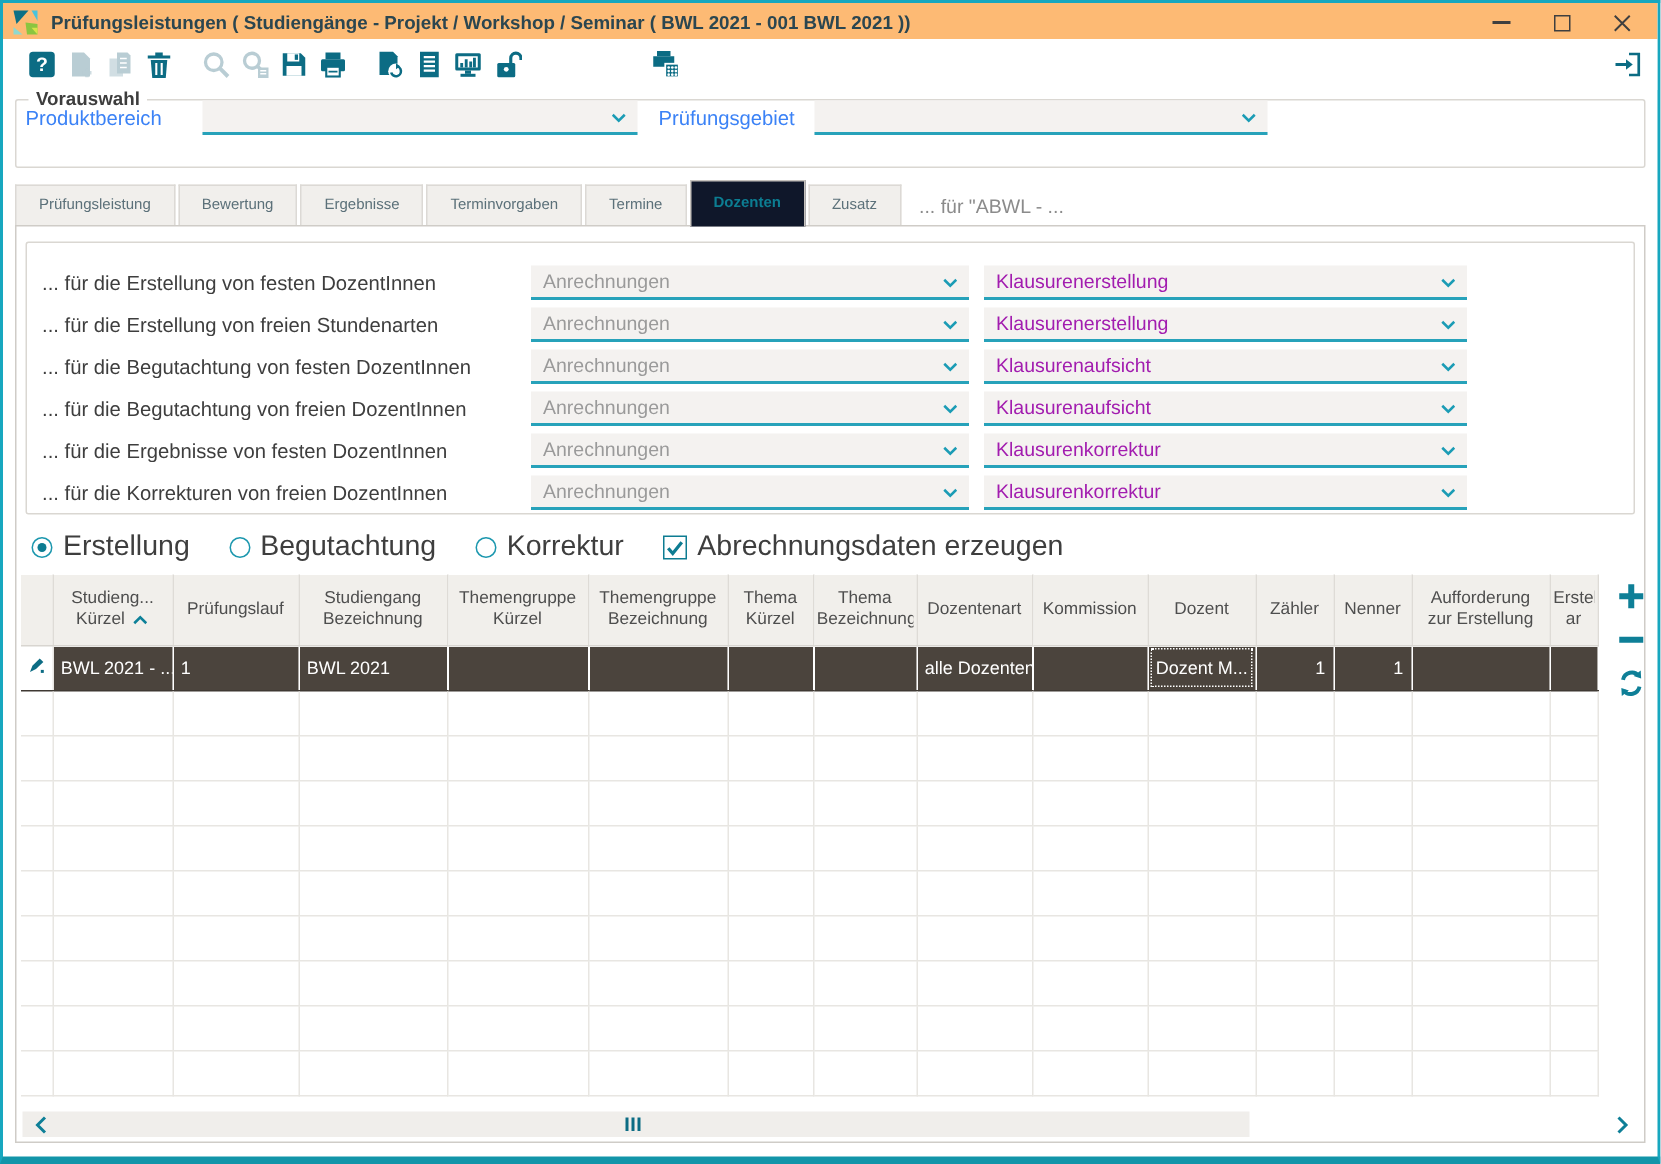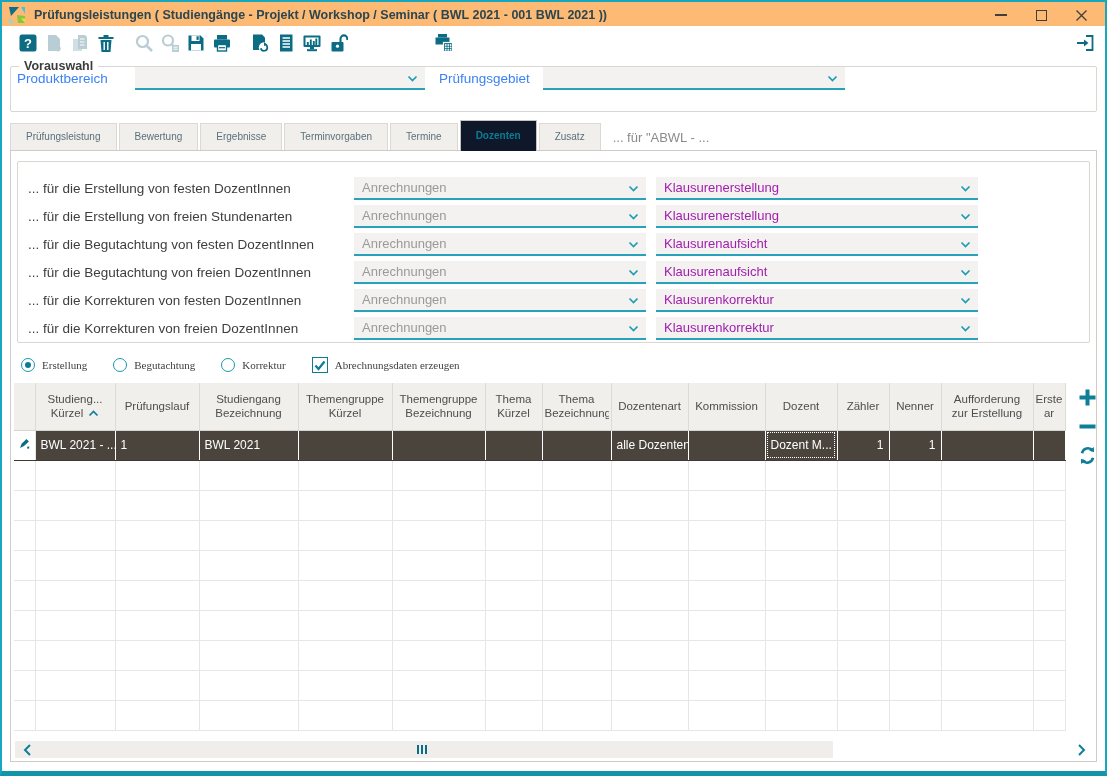--- a/index.html
+++ b/index.html
@@ -58,21 +58,21 @@
   .vrow{ height:28px; display:flex; align-items:center; }
   .vrow .vlabel{ width:326px; font-size:13.5px; color:#3e3e3e; white-space:nowrap; overflow:hidden; }
   .vrow .combo.gray{ width:292px; }
   .vrow .combo.teal{ width:322px; margin-left:10px; }
 
   
   .options{ margin:12px 8px 0 10px; height:20px; display:flex; align-items:center; }
   .opt{ display:flex; align-items:center; margin-right:26px; cursor:pointer; }
   .radio{ width:14px; height:14px; border:1px solid #1b97ae; border-radius:50%; margin-right:7px; position:relative; flex:none; }
   .radio.sel::after{ content:''; position:absolute; left:3px; top:3px; width:6px; height:6px; border-radius:50%; background:#0d7c92; }
-  .optlabel{ font-size:11px; color:#3e3e3e; white-space:nowrap;font-family:Liberation Serif, serif; }
+  .optlabel{ font-size:19px; color:#3e3e3e; white-space:nowrap; }
   .checkbox{ width:16px; height:16px; border:1px solid #0d7c92; background:#fff; margin-right:7px; display:flex; align-items:center; justify-content:center; flex:none; }
 
   
   .grid-area{ position:relative; margin:8px 0 0 3px; }
   table.grid{ border-collapse:collapse; table-layout:fixed; width:1051px; }
   table.grid th{
     height:47px; background:#f1efeb; border-right:1px solid #dedbd6; border-bottom:1px solid #d8d5d0;
     font-size:11.5px; font-weight:normal; color:#4e4e4e; text-align:center; padding:1px 2px; overflow:hidden; vertical-align:middle;
   }
   table.grid th .hline{ line-height:14px; white-space:nowrap; overflow:hidden; }
@@ -327,21 +327,21 @@
             </svg>
           </div>
         <div class="combo teal">
             <span class="val">Klausurenaufsicht</span>
             <svg class="chev" width="11" height="7">
               <path d="M1.5 1.5L5.5 5.5L9.5 1.5" stroke="#1b9cb5" stroke-width="1.7" fill="none"></path>
             </svg>
           </div>
       </div>
       <div class="vrow">
-        <span class="vlabel">... für die Korrekturen von festen DozentInnen</span>
+        <span class="vlabel">... für die Ergebnisse von festen DozentInnen</span>
         <div class="combo gray">
             <span class="val">Anrechnungen</span>
             <svg class="chev" width="11" height="7">
               <path d="M1.5 1.5L5.5 5.5L9.5 1.5" stroke="#1b9cb5" stroke-width="1.7" fill="none"></path>
             </svg>
           </div>
         <div class="combo teal">
             <span class="val">Klausurenkorrektur</span>
             <svg class="chev" width="11" height="7">
               <path d="M1.5 1.5L5.5 5.5L9.5 1.5" stroke="#1b9cb5" stroke-width="1.7" fill="none"></path>

